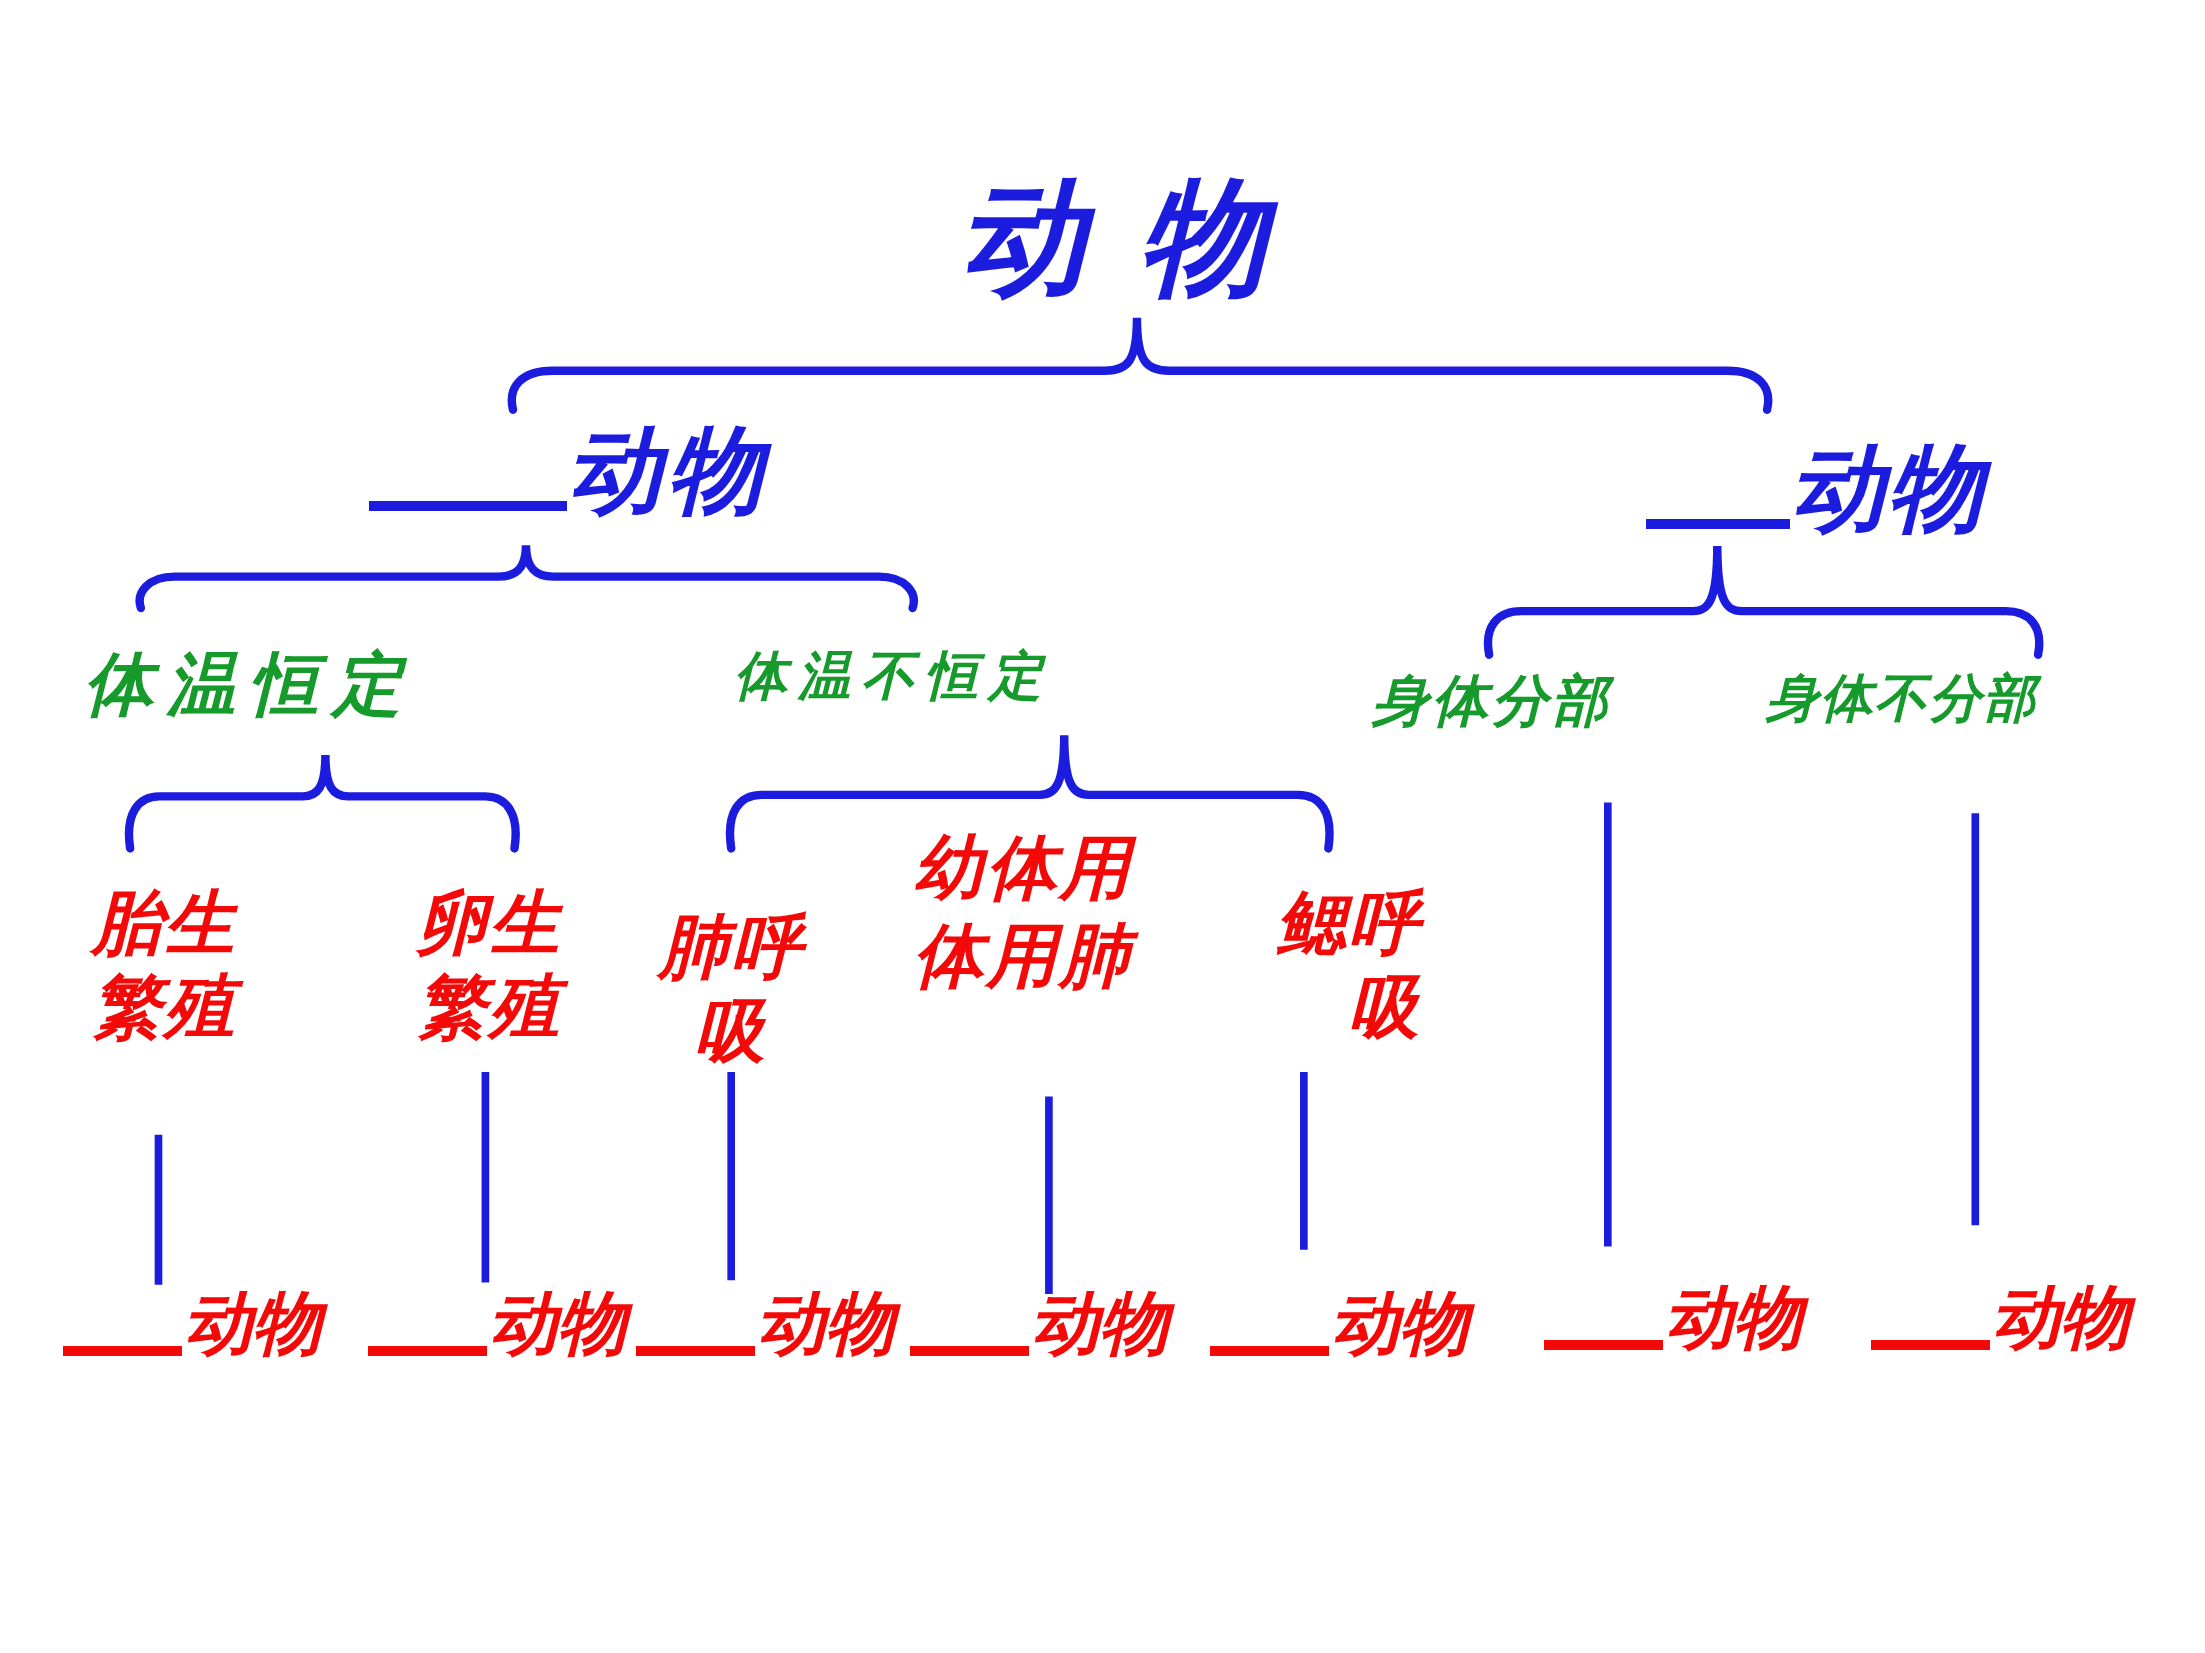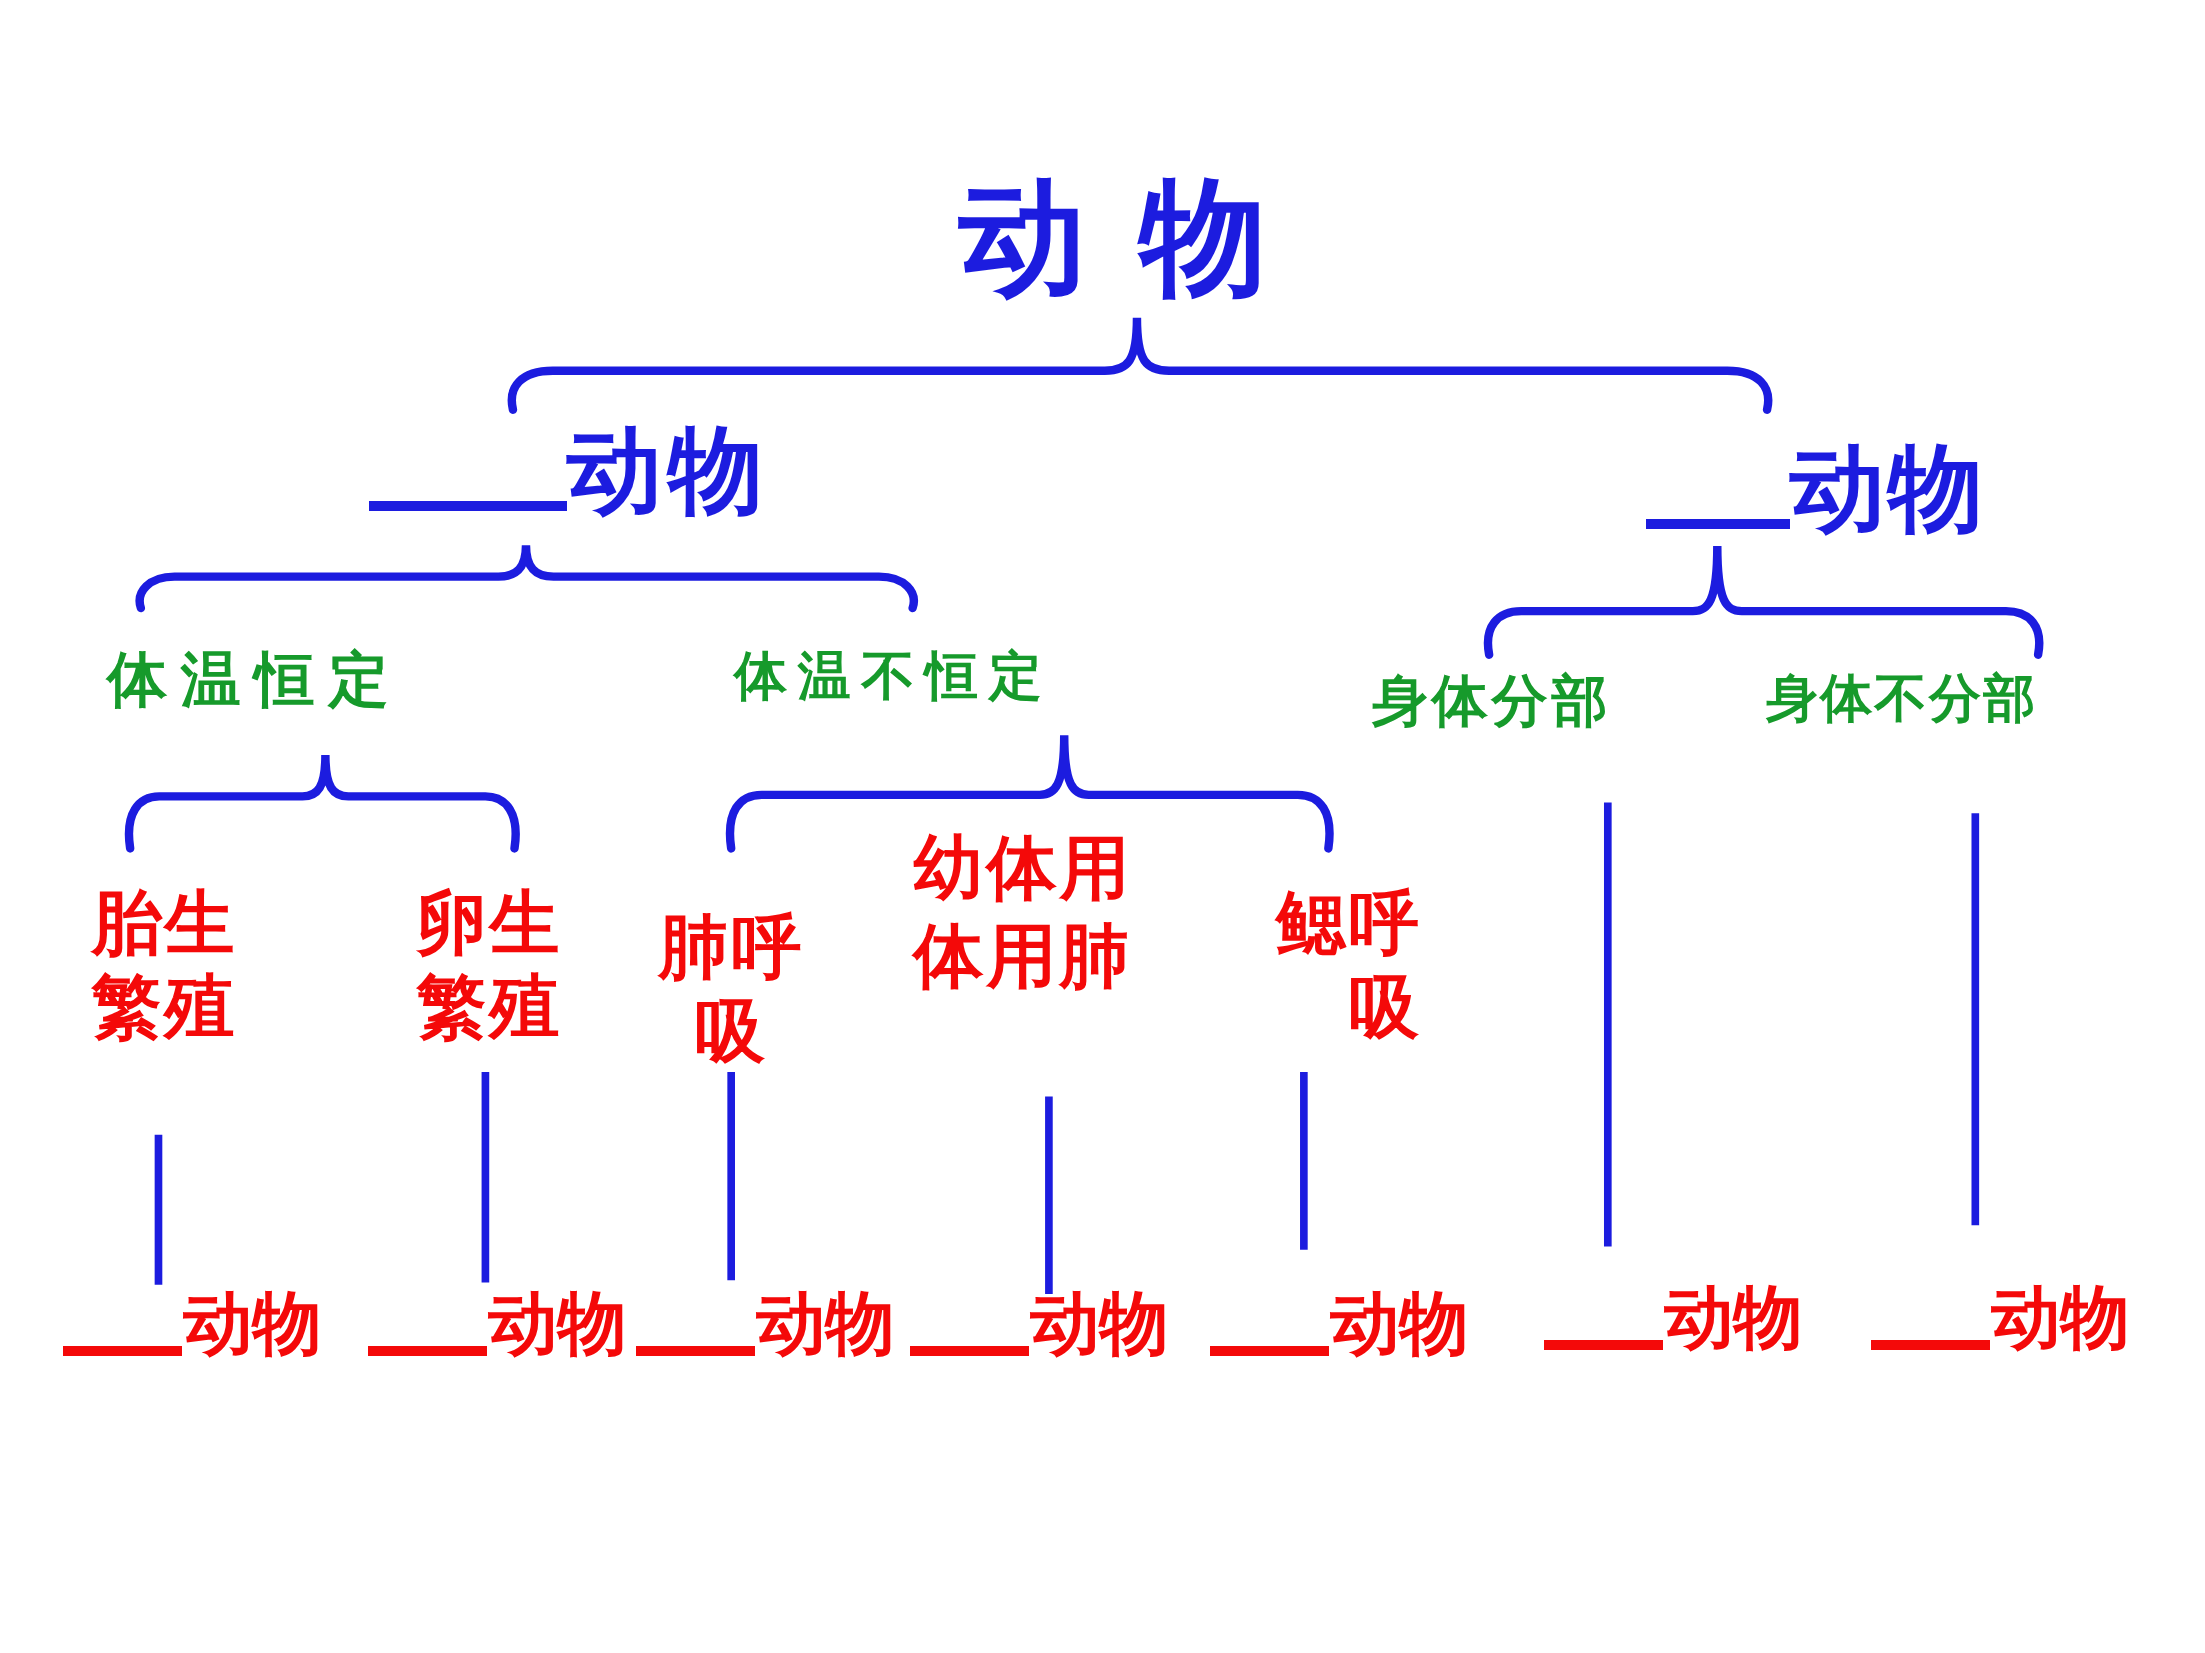--- a/index.html
+++ b/index.html
@@ -7,41 +7,42 @@
     --green:#169a2b;
     --red:#f40909;
   }
   html,body{margin:0;padding:0;background:#fff;}
   #stage{
     position:relative;
     width:2205px;height:1654px;
     background:#ffffff;
     overflow:hidden;
     font-family:"DejaVu Serif","Liberation Serif",serif;
+    font-style:italic;
   }
   #connectors{position:absolute;left:0;top:0;width:2205px;height:1654px;}
   .t{
     position:absolute;
     font-weight:bold;
     white-space:nowrap;
     line-height:1.05;
   }
   .blue{color:var(--blue);}
   .green{color:var(--green);}
   .title{left:959px;top:170px;font-size:127px;letter-spacing:4.6px;}
   .branch-left{left:369px;top:420px;font-size:95px;letter-spacing:6.1px;}
   .branch-right{left:1646px;top:438px;font-size:95px;letter-spacing:3.1px;}
   .blank-blue{
     display:inline-block;height:0;
     border-bottom:10.7px solid var(--blue);
     position:relative;top:7.7px;
   }
   .blank-blue.w-left{width:198px;}
   .blank-blue.w-right{width:144px;}
-  .crit-warm{left:107px;top:648px;font-size:60px;letter-spacing:13.8px;}
+  .crit-warm{left:84px;top:648px;font-size:69px;letter-spacing:13.8px;}
   .crit-cold{left:734px;top:648px;font-size:53px;letter-spacing:10.7px;}
   .crit-seg{left:1372px;top:671px;font-size:56px;letter-spacing:3.8px;}
   .crit-unseg{left:1766px;top:671px;font-size:52px;letter-spacing:2.3px;}
   .leaf{
     position:absolute;
     font-weight:bold;
     color:var(--red);
     text-align:center;
     font-size:70px;
     line-height:84px;

